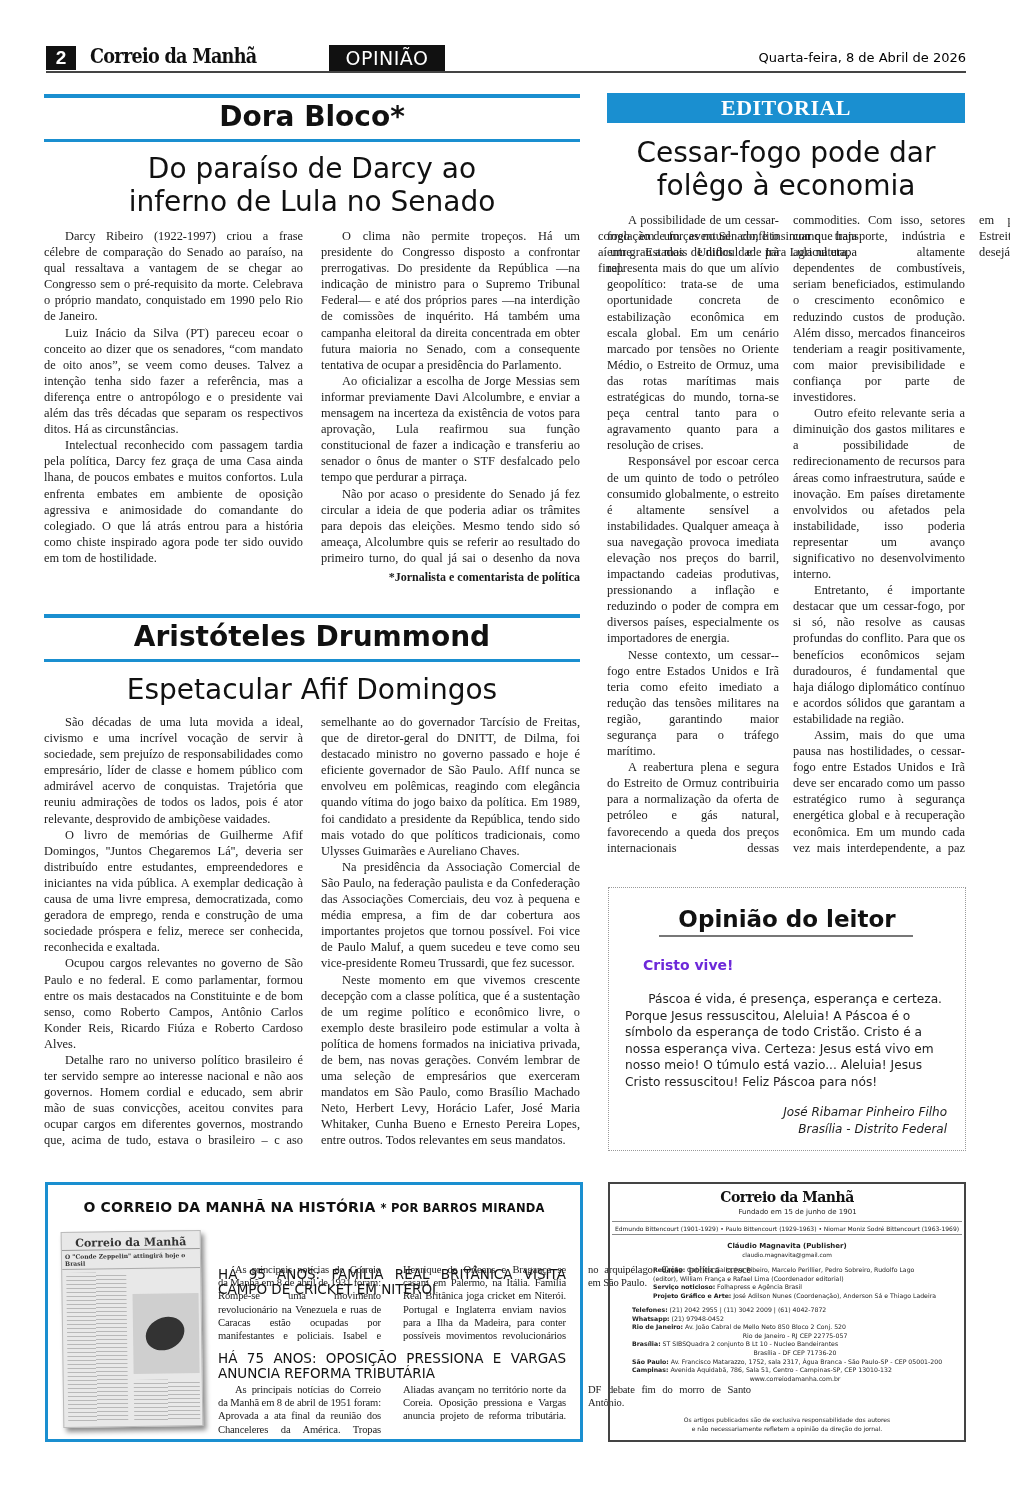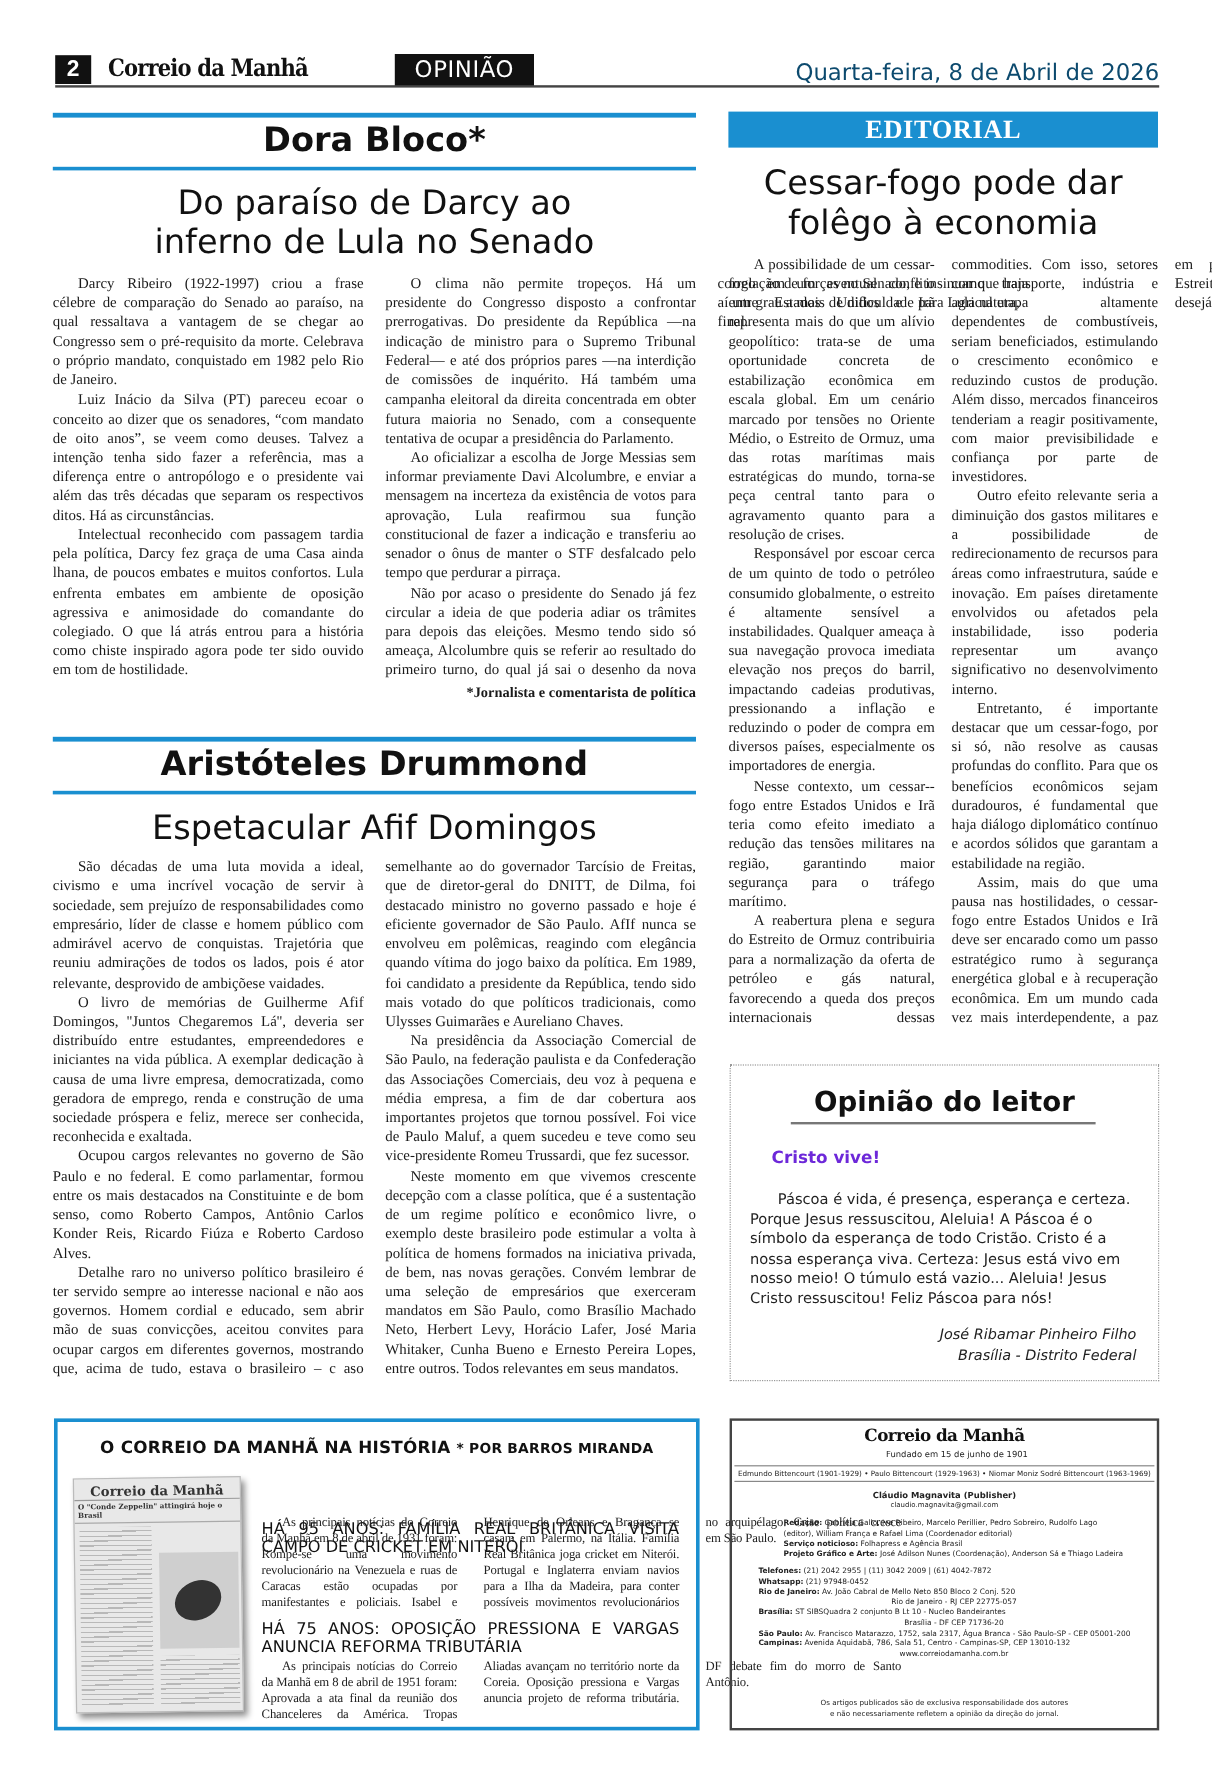--- a/index.html
+++ b/index.html
@@ -8,21 +8,21 @@
   .abs { position: absolute; }
 
   
   .page-num { left: 46px; top: 46px; width: 30px; height: 24px; background: #111; color: #fff;
     font-family: "Liberation Sans", sans-serif; font-size: 19px; font-weight: 700; text-align: center; line-height: 24px; }
   .masthead { left: 90px; top: 44px; font-family: "DejaVu Serif", serif; font-weight: 700; font-size: 20px;
     letter-spacing: -0.8px; transform: scaleX(0.88); transform-origin: left; color: #111; }
   .section-label { left: 295px; top: 45px; width: 116px; height: 27px; background: #111; color: #fff;
     font-family: "DejaVu Sans", sans-serif; font-size: 19px; line-height: 27px; text-align: center; letter-spacing: 0.5px; margin-left: 34px; }
   .header-rule { left: 46px; top: 71px; width: 920px; height: 2px; background: #444; }
-  .date { right: 44px; top: 50px; font-family: "DejaVu Sans", sans-serif; font-size: 19px; color: #0c4a6e; }
+  .date { right: 44px; top: 50px; font-family: "DejaVu Sans", sans-serif; font-size: 13px; color: #000000; }
 
   
   .blue-rule { background: #1a8fd0; height: 4px; }
   .author { font-family: "DejaVu Sans", sans-serif; font-weight: 700; color: #111; text-align: center; }
   .headline { font-family: "DejaVu Sans", sans-serif; color: #111; text-align: center; font-weight: 400; }
 
   .body-text { font-size: 12.4px; line-height: 16.1px; text-align: justify; color: #1a1a1a; hyphens: manual; }
   .body-text p { text-indent: 1.7em; }
   .cols2 { column-count: 2; column-gap: 18px; }
 
@@ -83,21 +83,21 @@
 
 <section>
   <div class="abs blue-rule" style="left:44px; top:94px; width:536px;"></div>
   <div class="abs author" style="left:44px; top:100px; width:536px; font-size:28px;">Dora Bloco*</div>
   <div class="abs blue-rule" style="left:44px; top:139px; width:536px; height:3px;"></div>
   <h1 class="abs headline" style="left:44px; top:152px; width:536px; font-size:28px; line-height:33px;">
     <span>Do paraíso de Darcy ao</span><br>
     <span>inferno de Lula no Senado</span>
   </h1>
   <div class="abs body-text cols2" style="left:44px; top:228px; width:536px; height:354px;" id="col1-body">
-      <p>Darcy Ribeiro (1922-1997) criou a frase célebre de comparação do Senado ao paraíso, na qual ressaltava a vantagem de se chegar ao Congresso sem o pré-requisito da morte. Celebrava o próprio mandato, conquistado em 1982 pelo Rio de Janeiro.</p>
+      <p>Darcy Ribeiro (1922-1997) criou a frase célebre de comparação do Senado ao paraíso, na qual ressaltava a vantagem de se chegar ao Congresso sem o pré-requisito da morte. Celebrava o próprio mandato, conquistado em 1990 pelo Rio de Janeiro.</p>
       <p>Luiz Inácio da Silva (PT) pareceu ecoar o conceito ao dizer que os senadores, “com mandato de oito anos”, se veem como deuses. Talvez a intenção tenha sido fazer a referência, mas a diferença entre o antropólogo e o presidente vai além das três décadas que separam os respectivos ditos. Há as circunstâncias.</p>
       <p>Intelectual reconhecido com passagem tardia pela política, Darcy fez graça de uma Casa ainda lhana, de poucos embates e muitos confortos. Lula enfrenta embates em ambiente de oposição agressiva e animosidade do comandante do colegiado. O que lá atrás entrou para a história como chiste inspirado agora pode ter sido ouvido em tom de hostilidade.</p>
       <p>O clima não permite tropeços. Há um presidente do Congresso disposto a confrontar prerrogativas. Do presidente da República —na indicação de ministro para o Supremo Tribunal Federal— e até dos próprios pares —na interdição de comissões de inquérito. Há também uma campanha eleitoral da direita concentrada em obter futura maioria no Senado, com a consequente tentativa de ocupar a presidência do Parlamento.</p>
       <p>Ao oficializar a escolha de Jorge Messias sem informar previamente Davi Alcolumbre, e enviar a mensagem na incerteza da existência de votos para aprovação, Lula reafirmou sua função constitucional de fazer a indicação e transferiu ao senador o ônus de manter o STF desfalcado pelo tempo que perdurar a pirraça.</p>
       <p>Não por acaso o presidente do Senado já fez circular a ideia de que poderia adiar os trâmites para depois das eleições. Mesmo tendo sido só ameaça, Alcolumbre quis se referir ao resultado do primeiro turno, do qual já sai o desenho da nova correlação de forças no Senado, e insinuar que haja aí um grau a mais de dificuldade para Lula na etapa final.</p>
     </div>
   <div class="abs" style="left:310px; top:570px; width:270px; text-align:right; font-weight:700; font-size:12px;">*Jornalista e comentarista de política</div>
 </section>
 
 <section>

